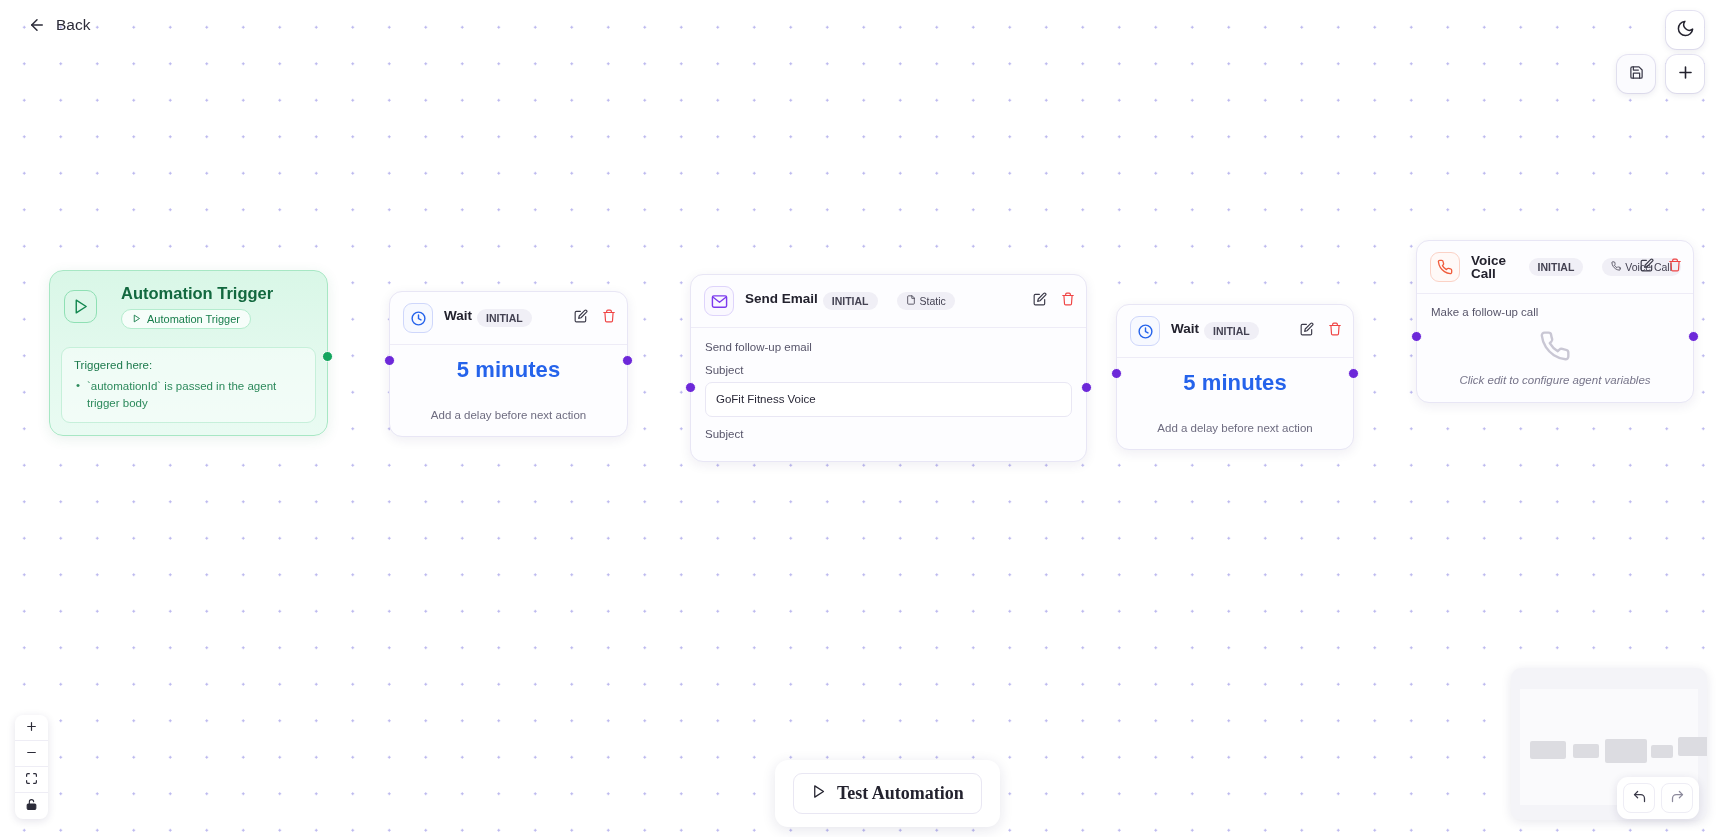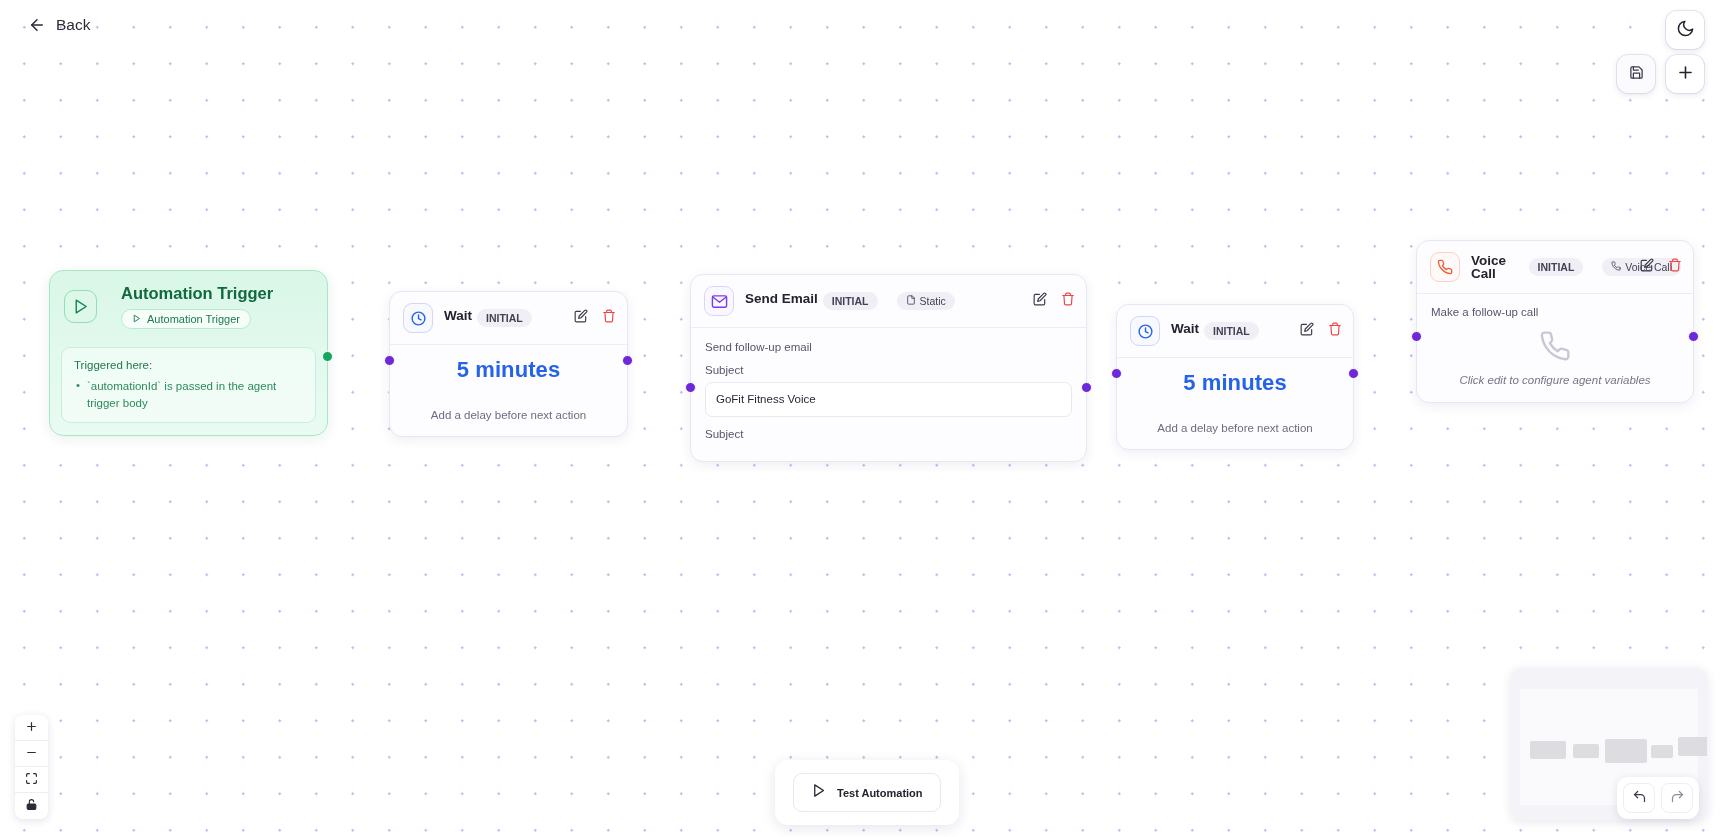--- a/index.html
+++ b/index.html
@@ -168,21 +168,21 @@
     position: absolute; left: 775px; top: 760px;
     background: #fff; border-radius: 13px;
     box-shadow: 0 3px 14px rgba(30,25,80,.11);
     padding: 13px 18px;
   }
   .test-btn {
     display:flex; align-items:center; gap: 11px;
     border: 1px solid #e9e7f3; border-radius: 9px;
     padding: 9px 17px; cursor: pointer; background:#fff;
   }
-  .test-btn .label { font-size: 11px; font-weight: bold; color:#23222e; }
+  .test-btn .label { font-size: 18px; font-weight: bold; color:#23222e;font-family:Liberation Serif, serif; }
 
   
   .minimap {
     position: absolute; left: 1511px; top: 668px;
     width: 196px; height: 152px;
     background: #f4f4f8; border-radius: 10px;
     box-shadow: 0 2px 11px rgba(30,25,80,.10);
     overflow: hidden;
   }
   .mm-inner {

